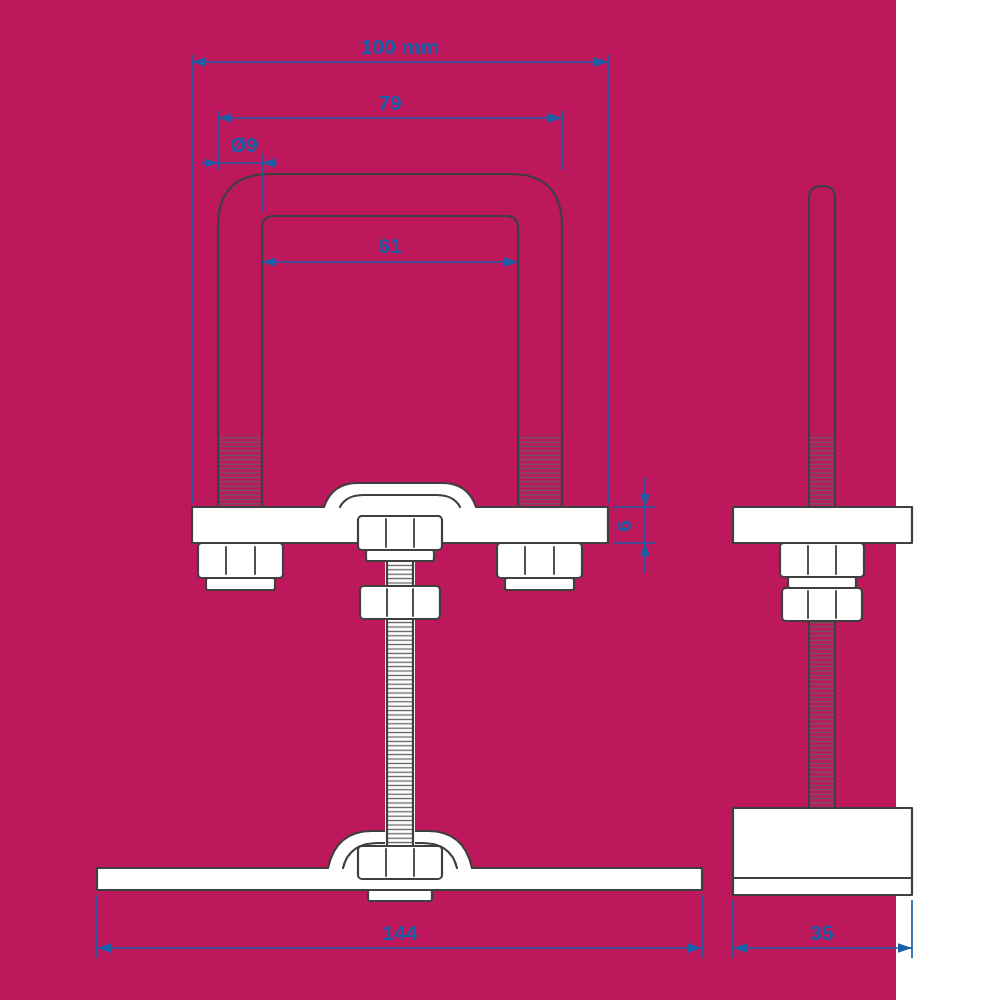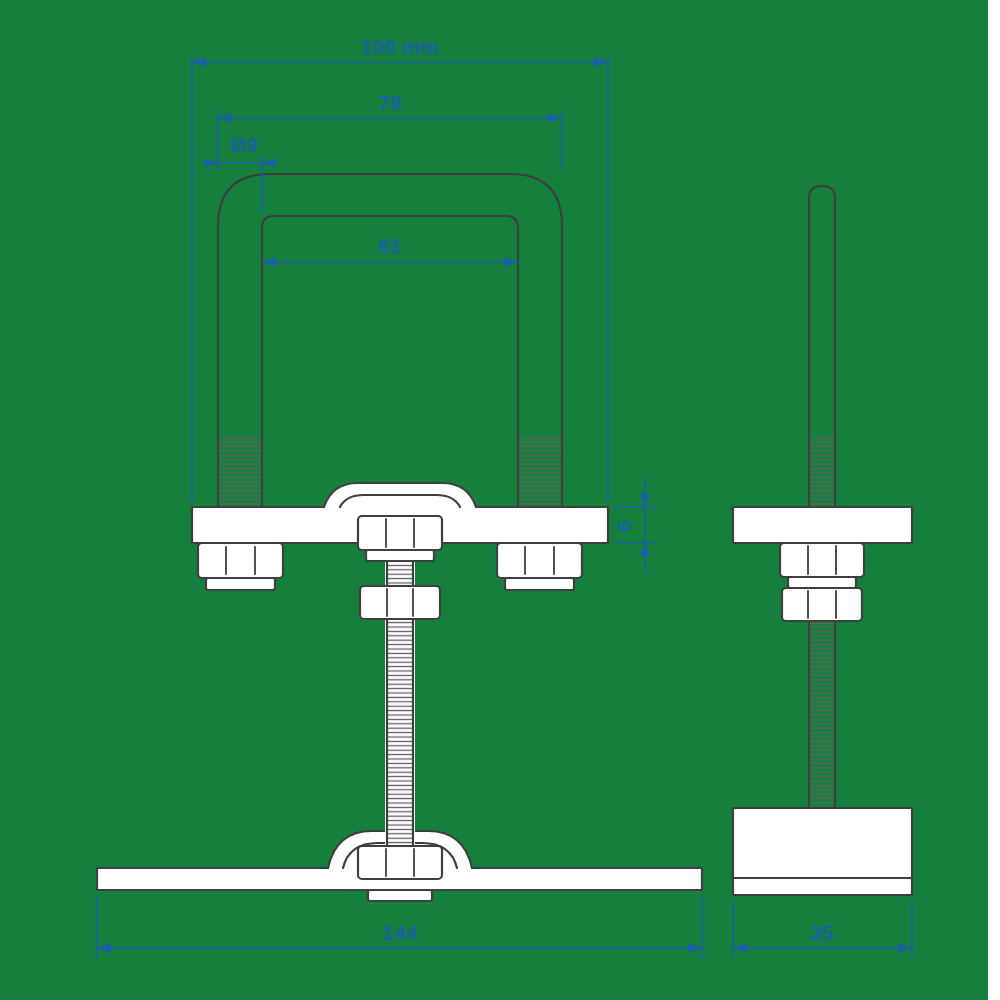--- a/index.html
+++ b/index.html
@@ -1,23 +1,23 @@
 <!DOCTYPE html>
 <html><head>
 <meta charset="utf-8">
 <style>
   html, body {
     margin: 0;
     padding: 0;
     background: #ffffff;
   }
   .stage {
-    width: 988px;
+    width: 896px;
     height: 1000px;
-    background: #15803d;
+    background: #be185d;
     position: relative;
     font-family: "Liberation Sans", sans-serif;
     text-align: center;
   }
   svg { display: block; }
   .outline {
     fill: none;
     stroke: #3f3f3f;
     stroke-width: 2.2;
     stroke-linecap: round;

